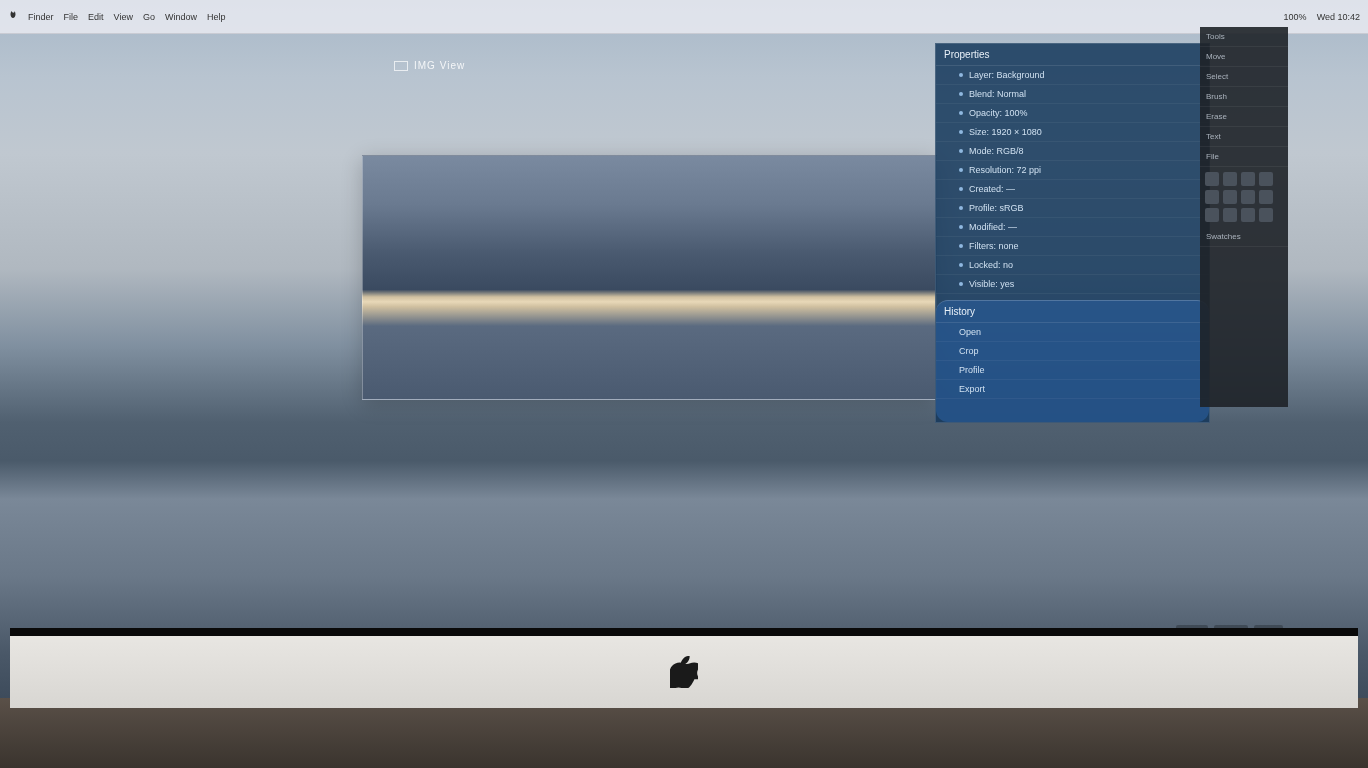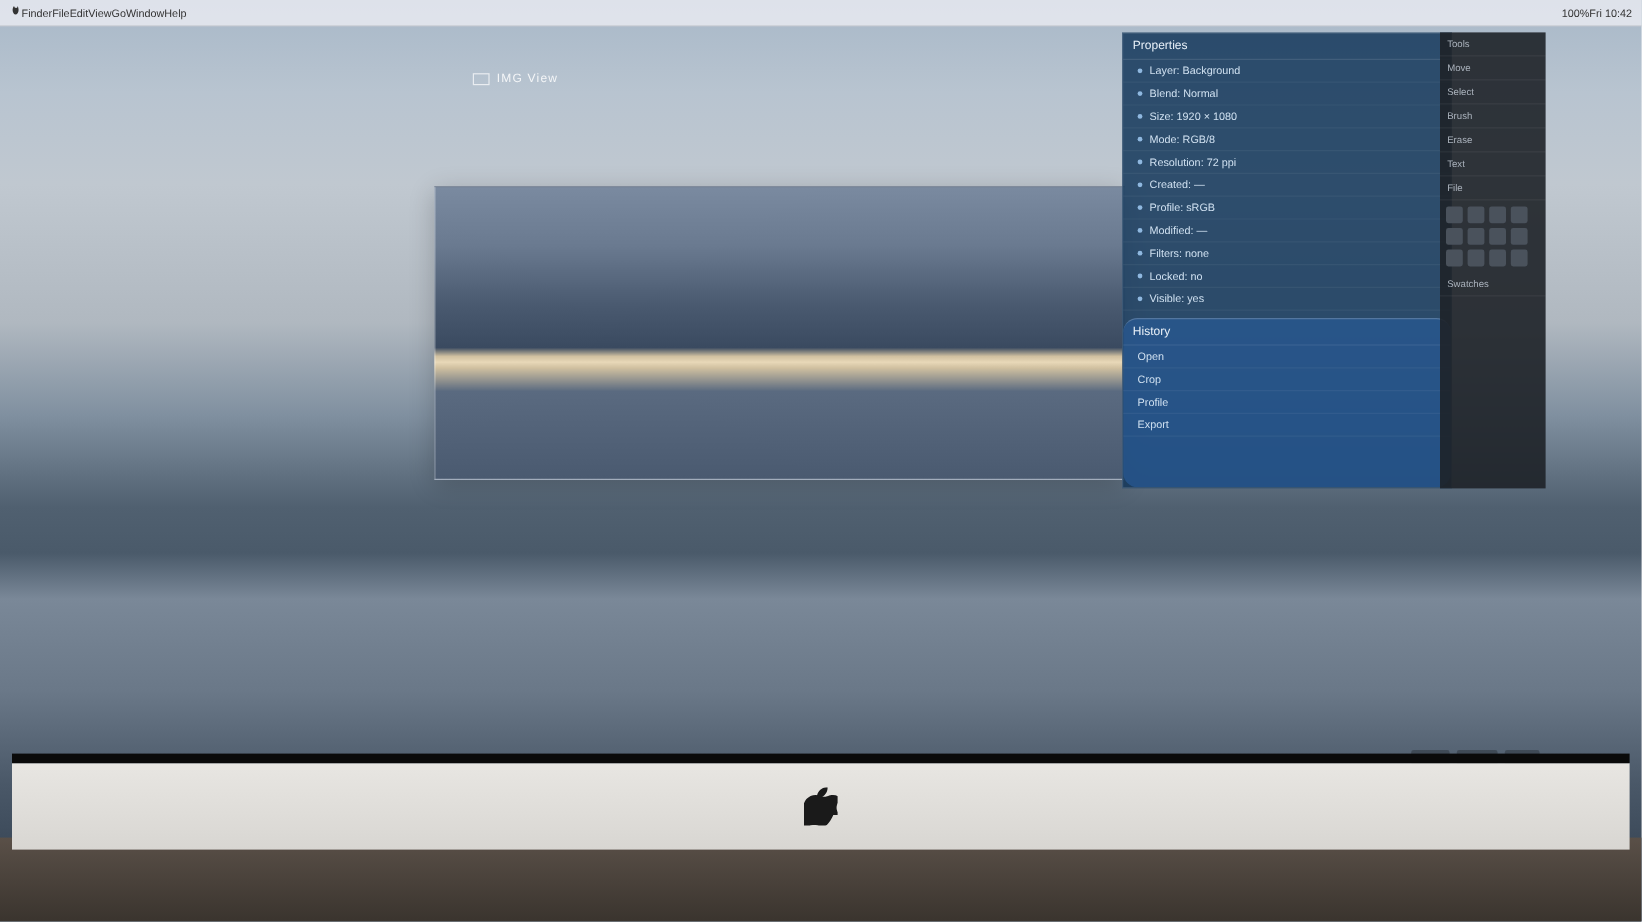--- a/index.html
+++ b/index.html
@@ -6,23 +6,23 @@
   html, body { width: 1368px; height: 768px; overflow: hidden; font-family: -apple-system, "Helvetica Neue", Arial, sans-serif; }
   body {
     background: linear-gradient(to bottom,
       #a8b8c8 0%, #b8c4d0 10%, #c0c8d0 20%, #b0b8c0 35%,
       #8090a0 45%, #506070 55%, #4a5a6a 60%,
       #7a8898 65%, #6a7888 75%, #4a5868 85%, #2a3848 100%);
     position: relative;
   }
   
   .osbar {
-    position: absolute; top: 0; left: 0; right: 0; height: 22px;
+    position: absolute; top: 0; left: 0; right: 0; height: 34px;
     background: rgba(240,240,245,0.75);
-    display: flex; align-items: center; 
+    display: flex; align-items: center; gap: 10px;
     padding: 0 8px; font-size: 9px; color: #333;
     border-bottom: 1px solid rgba(0,0,0,0.1);
   }
   .osbar .spacer { flex: 1; }
   .osbar span { white-space: nowrap; }
   .menuicon { width: 10px; height: 10px; display: inline-block; }
 
   
   .image-window {
     position: absolute; left: 362px; top: 155px; width: 575px; height: 245px;
@@ -35,32 +35,32 @@
   }
   .image-title {
     position: absolute; left: 350px; top: 60px;
     color: rgba(255,255,255,0.85); font-size: 10px; letter-spacing: 1px;
     display: flex; gap: 6px; align-items: center; margin-left: 44px;
   }
   .image-title .box { width: 14px; height: 10px; border: 1px solid rgba(255,255,255,0.7); }
 
   
   .inspector {
-    position: absolute; right: 158px; top: 27px; width: 275px; height: 380px;
+    position: absolute; right: 158px; top: 43px; width: 275px; height: 380px;
     background: rgba(20,55,90,0.85);
     border: 1px solid rgba(255,255,255,0.15);
     color: #cfe0f0; font-size: 9px;
     display: flex; flex-direction: column;
   }
   .inspector .hdr {
     padding: 5px 8px; font-size: 10px; color: #e8f0f8;
     border-bottom: 1px solid rgba(255,255,255,0.1);
   }
   .inspector .row {
-    padding: 4px 12px; border-bottom: 1px solid rgba(255,255,255,0.05);
+    padding: 4px 23px; border-bottom: 1px solid rgba(255,255,255,0.05);
     display: flex; align-items: center; gap: 6px;
     min-height: 16px;
   }
   .inspector .row .bullet { width: 4px; height: 4px; background: #8fb8e0; border-radius: 50%; }
   .inspector .section2 {
     margin-top: 6px; background: rgba(40,90,150,0.7);
     border-top: 1px solid rgba(255,255,255,0.2);
     flex: 1;
     border-radius: 12px;
   }
@@ -116,39 +116,43 @@
   </span>
   <span>Finder</span>
   <span>File</span>
   <span>Edit</span>
   <span>View</span>
   <span>Go</span>
   <span>Window</span>
   <span>Help</span>
   <span class="spacer"></span>
   <span>100%</span>
-  <span>Fri 10:42</span>
+  <span>Wed 10:42</span>
 </div>
 
 <div class="image-title">
   <span class="box"></span>
   <span>IMG View</span>
 </div>
 
 <div class="image-window"></div>
 
 <div class="inspector">
   <div class="hdr">Properties</div>
   <div class="row">
       <span class="bullet"></span>
       <span>Layer: Background</span>
     </div>
   <div class="row">
       <span class="bullet"></span>
       <span>Blend: Normal</span>
+    </div>
+  <div class="row">
+      <span class="bullet"></span>
+      <span>Opacity: 100%</span>
     </div>
   <div class="row">
       <span class="bullet"></span>
       <span>Size: 1920 × 1080</span>
     </div>
   <div class="row">
       <span class="bullet"></span>
       <span>Mode: RGB/8</span>
     </div>
   <div class="row">

